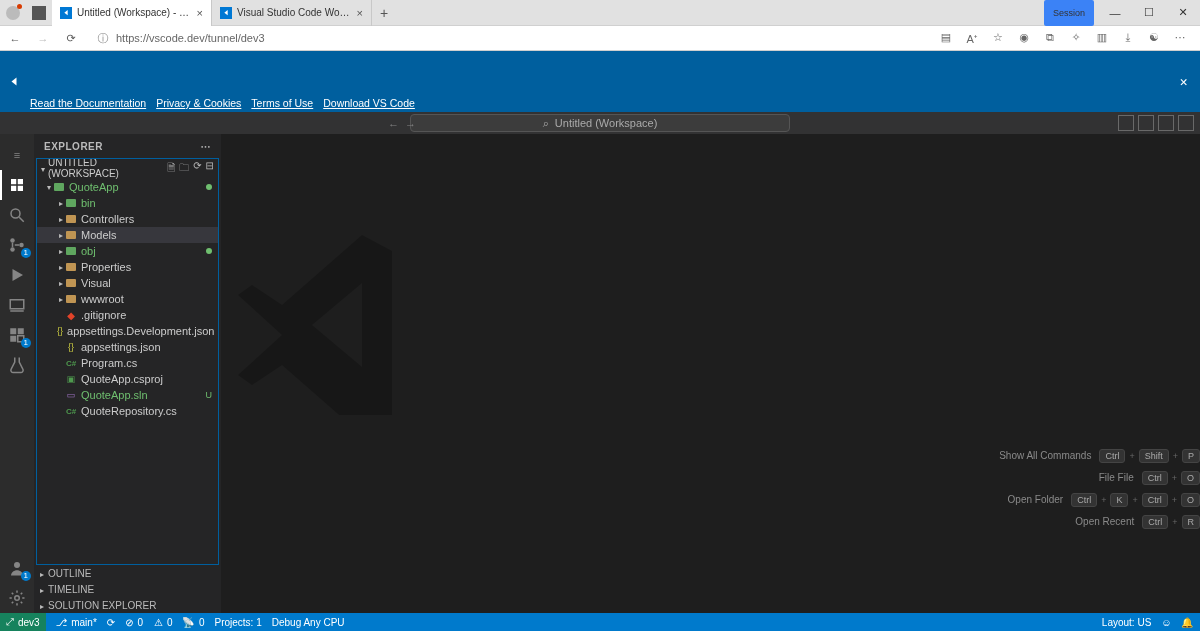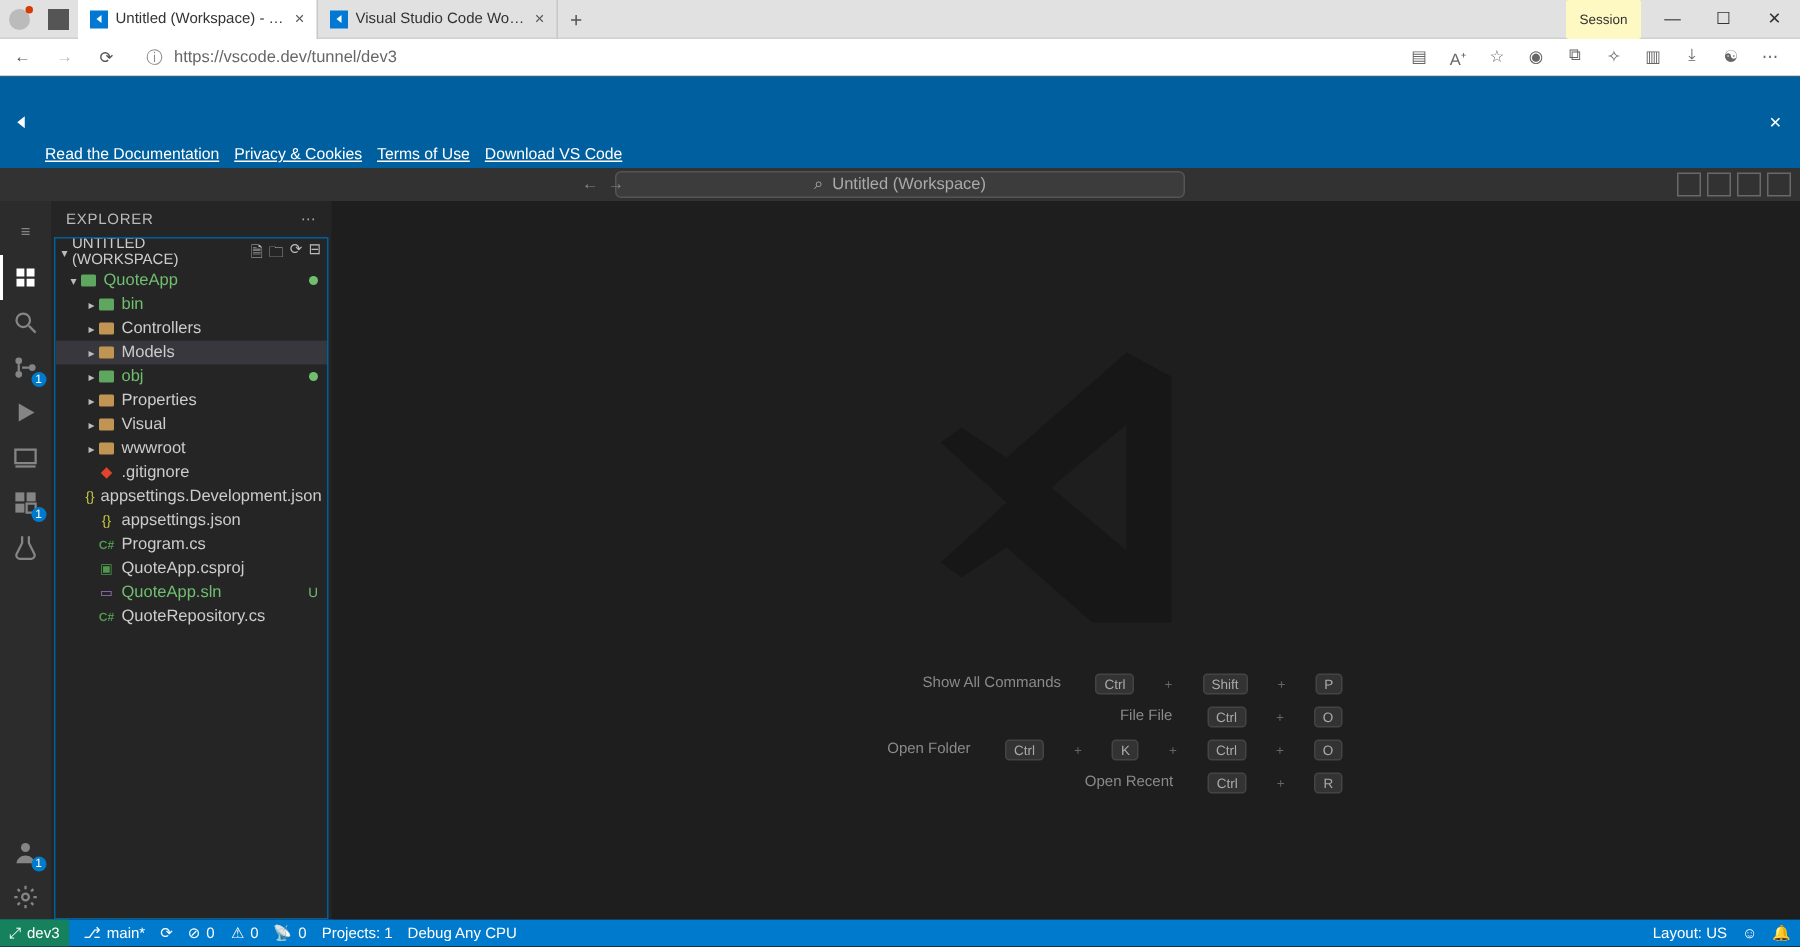--- a/index.html
+++ b/index.html
@@ -12,21 +12,21 @@
   .titlebar-avatar::after { content:""; position:absolute; top:-2px; right:-2px; width:5px; height:5px; border-radius:50%; background:#d83b01;}
   .titlebar-app { width: 14px; height: 14px; background: #555; margin: 0 6px; }
   .btab { display:flex; align-items:center; height:26px; padding:0 8px; font-size:10px; color:#333; border-right:1px solid #c8c8c8; max-width:160px; }
   .btab.active { background:#fff; }
   .btab .vs-mini { width:12px; height:12px; margin-right:5px; background:#0078d4; display:inline-flex; align-items:center; justify-content:center;}
   .btab .lbl { white-space:nowrap; overflow:hidden; text-overflow:ellipsis; flex:1; }
   .btab .tab-x { margin-left:6px; color:#555; font-size:11px; }
   .newtab { padding:0 8px; color:#555; cursor:pointer; font-size:14px; }
   .win-controls { margin-left:auto; display:flex; }
   .win-controls div { width:34px; height:26px; display:flex; align-items:center; justify-content:center; color:#333; }
-  .screator { background:#fef9c3; color:#fff; font-size:9px; padding:1px 25px; margin-right:4px; border-radius:2px;}
+  .screator { background:#3b82f6; color:#fff; font-size:9px; padding:1px 25px; margin-right:4px; border-radius:2px;}
   
   .browser-toolbar { height:25px; display:flex; align-items:center; background:#fff; padding:0 6px; gap:10px;}
   .nav-btn { width:18px; color:#555; text-align:center; cursor:pointer;}
   .nav-btn.disabled { color:#bbb; }
   .addr { flex:1; display:flex; align-items:center; color:#666; font-size:11px; padding-left:6px;}
   .addr .lock { width:14px; text-align:center; margin-right:6px; color:#888;}
   .rt-icons { display:flex; gap:10px; color:#666; padding-right:6px;}
   .rt-icons span { width:16px; text-align:center; cursor:pointer; }
   
   
@@ -46,21 +46,21 @@
   
   .vsbody { flex:1; display:flex; overflow:hidden; }
   .activity-bar { width:34px; background:#2c2c2c; display:flex; flex-direction:column; align-items:center; padding-top:6px; }
   .ab-item { width:34px; height:30px; display:flex; align-items:center; justify-content:center; color:#858585; cursor:pointer; position:relative;}
   .ab-item.active { color:#fff; }
   .ab-item.active::before { content:""; position:absolute; left:0; top:0; bottom:0; width:2px; background:#fff;}
   .ab-badge { position:absolute; bottom:2px; right:3px; background:#007acc; color:#fff; font-size:8px; border-radius:8px; padding:0 3px; line-height:10px;}
   .ab-bottom { margin-top:auto; margin-bottom:6px;}
   
   .sidebar { width:188px; background:#252526; display:flex; flex-direction:column; border-right:1px solid #1e1e1e;}
-  .sb-header { height:24px; display:flex; align-items:center; padding:0 10px; color:#bbb; font-size:10px; letter-spacing:.5px; text-transform:uppercase;}
+  .sb-header { height:24px; display:flex; align-items:center; padding:0 10px; color:#bbb; font-size:10px; letter-spacing:.5px; text-transform:uppercase;font-weight:bold;}
   .sb-header .dots { margin-left:auto; color:#aaa; cursor:pointer;}
   .sb-panel { flex:1; display:flex; flex-direction:column; border:1px solid #005f9e; margin:0 2px; overflow:hidden;}
   .sb-panel-hdr { height:18px; display:flex; align-items:center; padding:0 4px; font-size:10px; color:#ccc; text-transform:uppercase;}
   .sb-panel-hdr .chev::before { content:"▾"; font-size:8px; margin-right:3px; color:#bbb;}
   .sb-hdr-actions { margin-left:auto; display:flex; gap:4px; color:#bbb; font-size:10px;}
   .sb-hdr-actions span { cursor:pointer; }
   
   .tree { padding:2px 0; font-size:11px; overflow:auto; flex:1;}
   .tn { display:flex; align-items:center; height:16px; padding-right:6px; cursor:pointer; color:#ccc;}
   .tn .tw { display:inline-block; width:8px; text-align:center; color:#bbb; font-size:8px;}
@@ -76,27 +76,27 @@
   .fi.json::before { content:"{}"; color:#cbcb41; font-size:9px;}
   .fi.git::before { content:"◆"; color:#e24329; font-size:10px;}
   .fi.cs::before { content:"C#"; color:#4e994e; font-size:8px; font-weight:bold;}
   .fi.csproj::before { content:"▣"; color:#4e994e;}
   .fi.sln::before { content:"▭"; color:#a074c4;}
   
   .sb-footer { font-size:10px; color:#bbb; text-transform:uppercase;}
   .sb-footer div { height:16px; display:flex; align-items:center; padding-left:6px; cursor:pointer;}
   .sb-footer .chev::before { content:"▸"; font-size:8px; margin-right:4px;}
   
-  .editor { flex:1; background:#1e1e1e; position:relative; display:flex; align-items:center; justify-content:center; flex-direction:column;}
+  .editor { flex:1; background:#1e1e1e; position:relative; display:flex; justify-content:center; flex-direction:column;}
   .watermark { opacity:.22; }
   .watermark svg { width:200px; height:200px; }
   .hints { margin-top:30px; font-size:10px; color:#5a5a5a;}
   .hint { display:flex; align-items:center; justify-content:flex-end; gap:8px; height:22px;}
   .hint .lbl { width:120px; text-align:right; color:#8a8a8a;}
-  .keys { display:flex; gap:20px; align-items:center;margin-left:15px;}
+  .keys { display:flex; gap:4px; align-items:center;}
   .key { background:#333; color:#aaa; padding:1px 5px; border-radius:3px; font-size:9px; border:1px solid #444;}
   .plus { color:#666; font-size:9px;}
   
   
   .statusbar { height:18px; background:#007acc; color:#fff; font-size:10px; display:flex; align-items:center; padding:0 6px; gap:10px;}
   .sb-remote { background:#16825d; height:18px; display:flex; align-items:center; padding:0 6px; margin-left:-6px;}
   .statusbar .sp { display:flex; align-items:center; gap:4px; cursor:pointer;}
   .statusbar .right { margin-left:auto; display:flex; gap:10px;}
   
   svg { display:block; }
@@ -341,20 +341,34 @@
               <span class="tw"></span>
               <span class="fi sln"></span>
               <span>QuoteApp.sln</span>
               <span class="badge">U</span>
             </div>
             <div class="tn depth1">
               <span class="tw"></span>
               <span class="fi cs"></span>
               <span>QuoteRepository.cs</span>
             </div>
+          </div>
+      </div>
+      <div class="sb-footer">
+        <div>
+            <span class="chev"></span>
+            <span>OUTLINE</span>
+          </div>
+        <div>
+            <span class="chev"></span>
+            <span>TIMELINE</span>
+          </div>
+        <div>
+            <span class="chev"></span>
+            <span>SOLUTION EXPLORER</span>
           </div>
       </div>
     </div>
 
     <div class="editor">
       <div class="watermark">
         <svg viewBox="0 0 100 100">
             <path fill="#000" d="M70 10L30 45 15 35 8 40l22 20L8 80l7 5 15-10 40 35 15-8V18L70 10zm0 24v42L45 55l25-21z"></path>
           </svg>
       </div>

